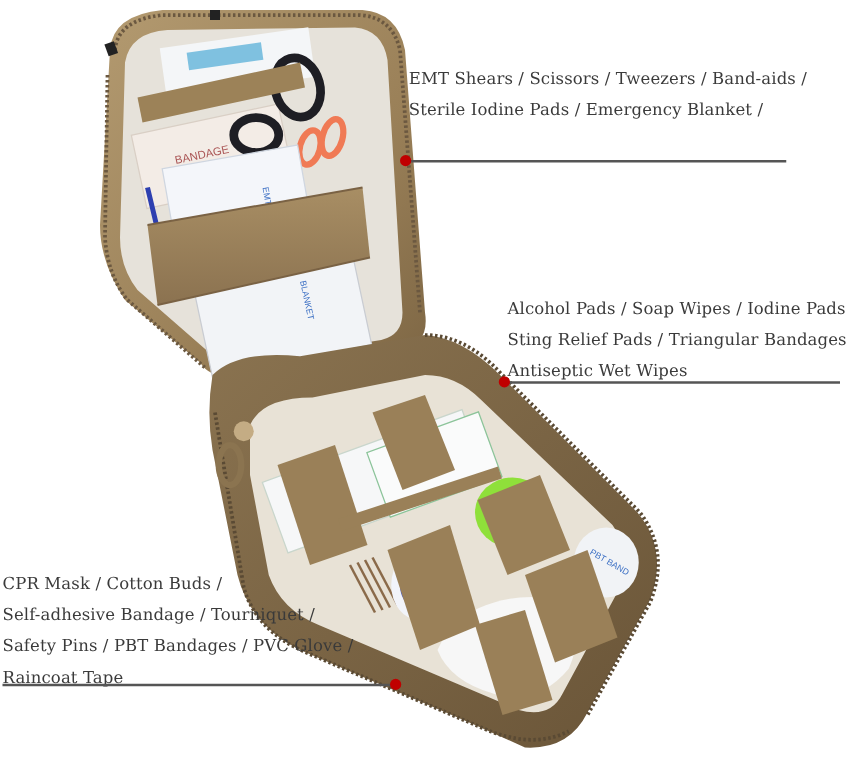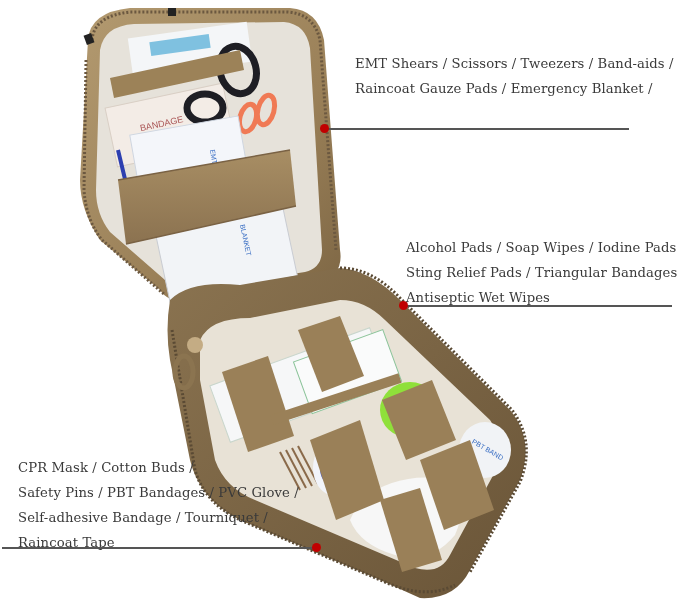--- a/index.html
+++ b/index.html
@@ -111,35 +111,35 @@
     <path d="M360 500 Q400 470 450 480 Q470 500 455 535 Q430 565 395 555 Q360 545 350 520 Z" fill="#f7f7f7"></path>
 
     <path d="M310 440 L360 420 L384 500 L336 520 Z" fill="#9a8058"></path>
     <path d="M382 400 L432 380 L456 440 L406 460 Z" fill="#9a8058"></path>
     <path d="M420 460 L470 440 L494 510 L444 530 Z" fill="#9a8058"></path>
     <path d="M380 500 L420 488 L442 560 L402 572 Z" fill="#9a8058"></path>
     <path d="M272 420 L400 378" stroke="#9a8058" stroke-width="10"></path>
   </g>
 </svg>
 
-<div class="callout" style="left:327px; top:51px;margin-left:28px;">
+<div class="callout" style="left:327px; top:51px;">
   <span class="line">EMT Shears / Scissors / Tweezers / Band-aids /</span>
-  <span class="line">Raincoat Gauze Pads / Emergency Blanket /</span>
+  <span class="line">Sterile Iodine Pads / Emergency Blanket /</span>
 </div>
 <div class="rule" style="left:326px; top:128px; width:303px;"></div>
 <div class="dot" style="left:320px; top:124px;"></div>
 
 <div class="callout" style="left:406px; top:235px;">
   <span class="line">Alcohol Pads / Soap Wipes / Iodine Pads /</span>
   <span class="line">Sting Relief Pads / Triangular Bandages /</span>
   <span class="line">Antiseptic Wet Wipes</span>
 </div>
 <div class="rule" style="left:404px; top:305px; width:268px;"></div>
 <div class="dot" style="left:399px; top:301px;"></div>
 
-<div class="callout" style="left:18px; top:455px;">
+<div class="callout" style="left:2px; top:455px;">
   <span class="line">CPR Mask / Cotton Buds /</span>
+  <span class="line">Self-adhesive Bandage / Tourniquet /</span>
   <span class="line">Safety Pins / PBT Bandages / PVC Glove /</span>
-  <span class="line">Self-adhesive Bandage / Tourniquet /</span>
   <span class="line">Raincoat Tape</span>
 </div>
 <div class="rule" style="left:2px; top:547px; width:314px;"></div>
 <div class="dot" style="left:312px; top:543px;"></div>
 
 </body></html>

